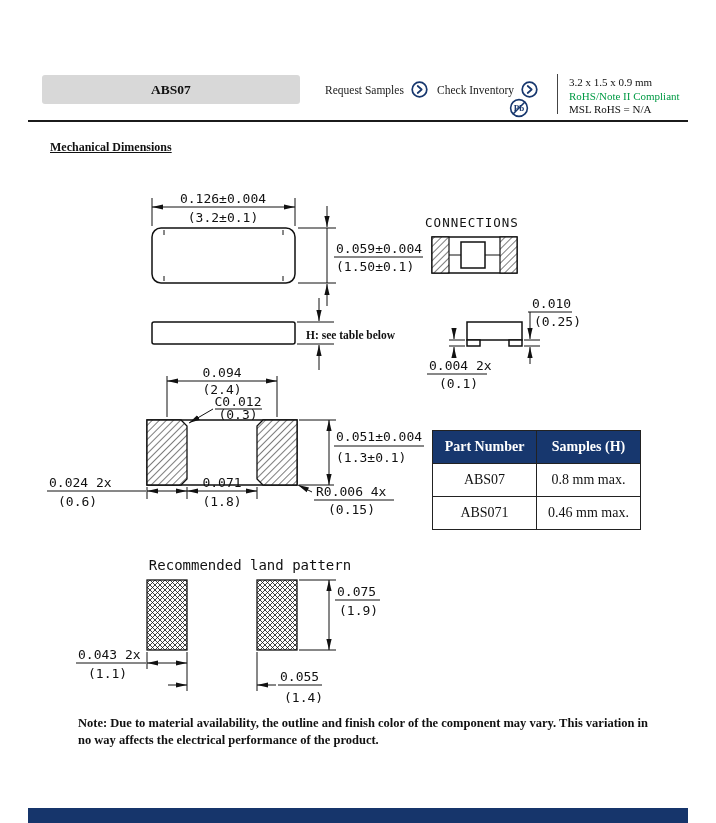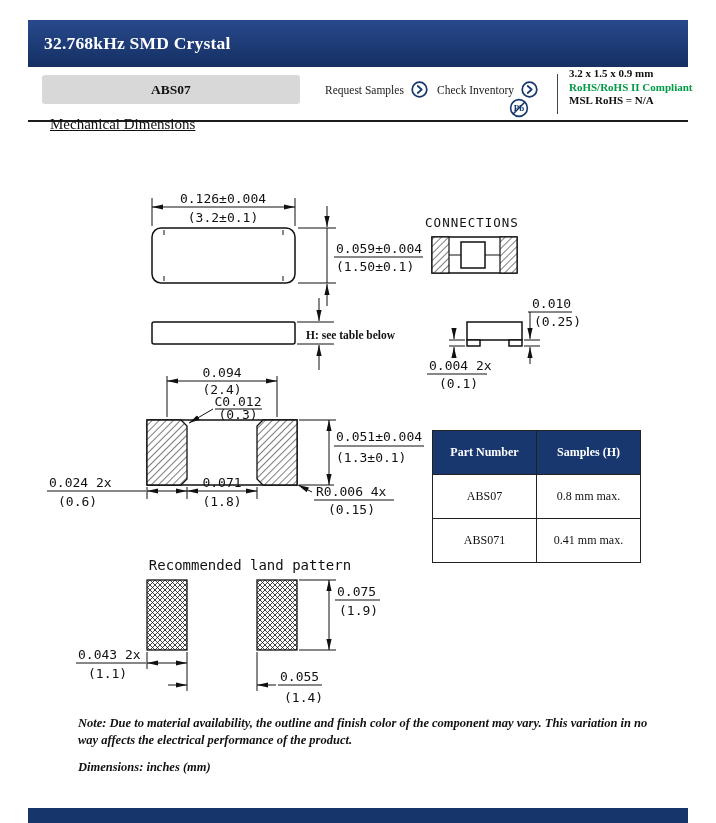--- a/index.html
+++ b/index.html
@@ -26,56 +26,53 @@
     line-height: 29px; font-weight: bold; font-size: 13.5px; color: #111;
   }
   .hlink {
     position: absolute; top: 14px; font-size: 11.5px; color: #222;
     display: flex; align-items: center; gap: 7px; cursor: pointer; white-space: nowrap;
   }
   .hlink.samples { left: 297px; }
   .hlink.inventory { left: 409px; }
   .pbwrap { position: absolute; left: 481px; top: 31px; width: 20px; height: 20px; text-align: right; }
   .vdivider { position: absolute; left: 529px; top: 7px; width: 1px; height: 40px; background: #444; }
-  .specs { position: absolute; left: 541px; top: 0; font-size: 11px; font-weight: bold; line-height: 13.5px; white-space: nowrap; }
+  .specs { position: absolute; left: 541px; top: 9px; font-size: 11px; font-weight: normal; line-height: 13.5px; white-space: nowrap; }
   .specs .green { color: #009a44; }
 
   .rule { position: absolute; left: 0; top: 100px; width: 660px; border-top: 2px solid #1b1b1b; }
-  .sectitle { position: absolute; left: 22px; top: 96px; font-size: 15px; font-weight: normal; text-decoration: underline; }
+  .sectitle { position: absolute; left: 22px; top: 120px; font-size: 12px; font-weight: bold; text-decoration: underline; }
 
   .drawing { position: absolute; left: 12px; top: 130px; width: 660px; height: 560px; }
 
   .htable { position: absolute; left: 392px; top: 280px; border-collapse: collapse; }
-  .htable th, .htable td { border: 1px solid #222; font-size: 12px; text-align: center; padding: 14px; }
+  .htable th, .htable td { border: 1px solid #222; font-size: 14px; text-align: center; padding: 8px; }
   .htable th { background: #17376e; color: #fff; width: 104px; height: 18px; font-weight: bold; }
   .htable td { height: 17px; background: #fff; }
 
   .notes { position: absolute; left: 50px; top: 695px; width: 582px; font-size: 12.5px; font-weight: bold; line-height: 1.32; }
-  .notes p { margin: 0 0 11px 0; font-style: italic; }
+  .notes p { margin: 0 0 11px 0; }
 
   .bottombar { position: absolute; left: 0; top: 788px; width: 660px; height: 15px; background: #16356b; }
 
   
   svg text { fill: #111; }
   .dim  { font-family: "DejaVu Sans Mono", monospace; font-size: 13px; }
   .mid  { text-anchor: middle; }
   .caps { font-family: "DejaVu Sans Mono", monospace; font-size: 12.5px; letter-spacing: 1px; text-anchor: middle; }
   .lpt  { font-family: "DejaVu Sans Mono", monospace; font-size: 14px; text-anchor: middle; }
   .hnote { font-family: "Liberation Serif", serif; font-size: 11.5px; font-weight: bold; }
   .thick { stroke: #111; stroke-width: 1.5; fill: #fff; }
   .thin  { stroke: #111; stroke-width: 1; fill: none; }
 </style>
 </head>
 <body>
 
 <div class="sheet">
 
-  <header class="titlebar">
-    <h1>32.768kHz SMD Crystal</h1>
-  </header>
 
   <div class="subheader">
     <div class="part-box">ABS07</div>
 
     <div class="hlink samples">
       <span>Request Samples</span>
       <svg width="17" height="17" viewBox="0 0 17 17">
         <circle cx="8.5" cy="8.5" r="7.3" fill="#fff" stroke="#17376e" stroke-width="1.7"></circle>
         <path d="M6.7,5 L10.7,8.5 L6.7,12" fill="none" stroke="#17376e" stroke-width="1.7" stroke-linecap="round" stroke-linejoin="round"></path>
       </svg>
@@ -94,21 +91,21 @@
         <circle cx="10" cy="10" r="8.4" fill="none" stroke="#17376e" stroke-width="1.6"></circle>
         <text x="10" y="13.2" text-anchor="middle" style="font:bold 9px 'Liberation Serif',serif; fill:#17376e;">Pb</text>
         <line x1="3.8" y1="16.2" x2="16.2" y2="3.8" stroke="#17376e" stroke-width="1.6"></line>
       </svg>
     </div>
 
     <div class="vdivider"></div>
 
     <div class="specs">
       <div>3.2 x 1.5 x 0.9 mm</div>
-      <div class="green">RoHS/RoHS II Compliant</div>
+      <div class="green">RoHS/Note II Compliant</div>
       <div>MSL RoHS = N/A</div>
     </div>
   </div>
 
   <div class="rule"></div>
   <div class="sectitle">Mechanical Dimensions</div>
 
   <div class="drawing">
     <svg width="660" height="560" viewBox="0 0 660 560" xmlns="http://www.w3.org/2000/svg">
       <defs>
@@ -293,25 +290,24 @@
           <th>Samples (H)</th>
         </tr>
       </thead>
       <tbody>
         <tr>
           <td>ABS07</td>
           <td>0.8 mm max.</td>
         </tr>
         <tr>
           <td>ABS071</td>
-          <td>0.41 mm max.</td>
+          <td>0.46 mm max.</td>
         </tr>
       </tbody>
     </table>
   </div>
 
   <div class="notes">
     <p>Note: Due to material availability, the outline and finish color of the component may vary. This variation in no way affects the electrical performance of the product.</p>
-    <p>Dimensions: inches (mm)</p>
   </div>
 
   <footer class="bottombar"></footer>
 </div>
 
 </body></html>

